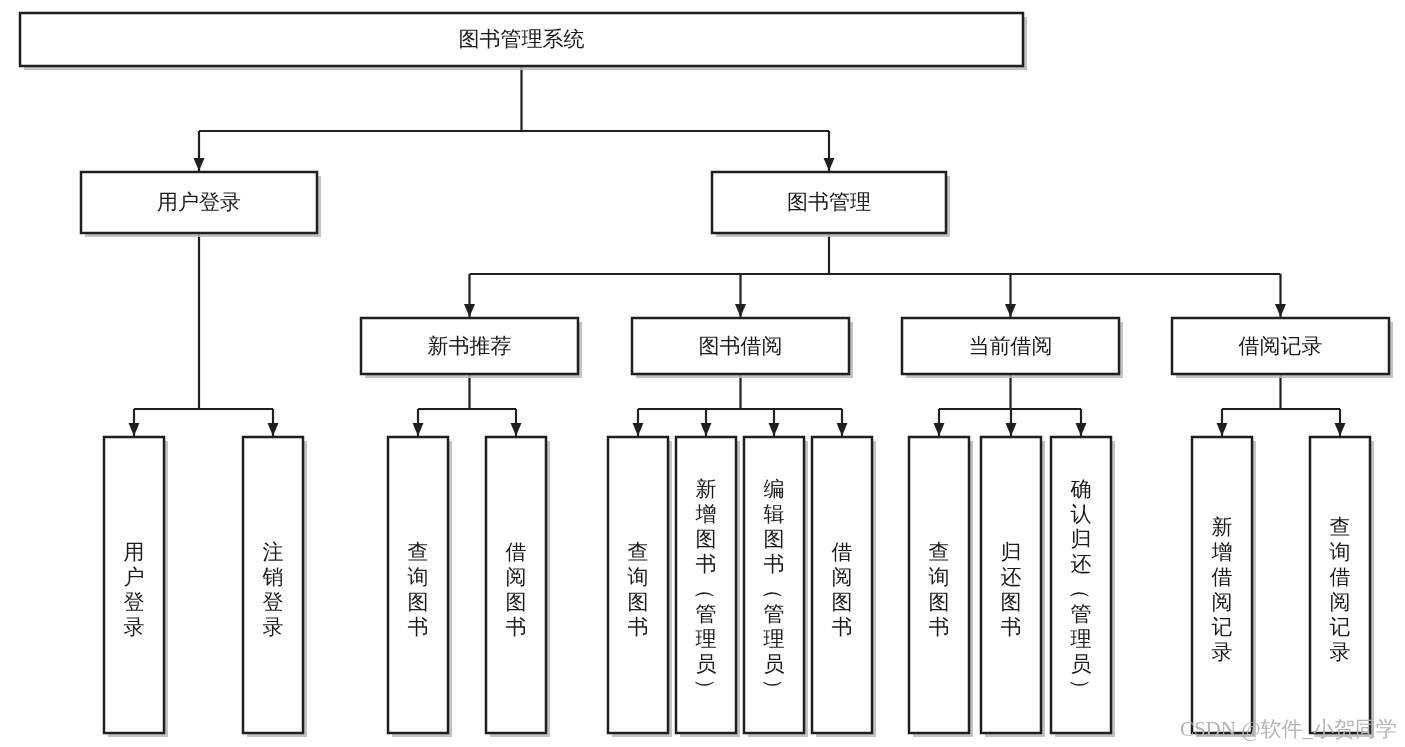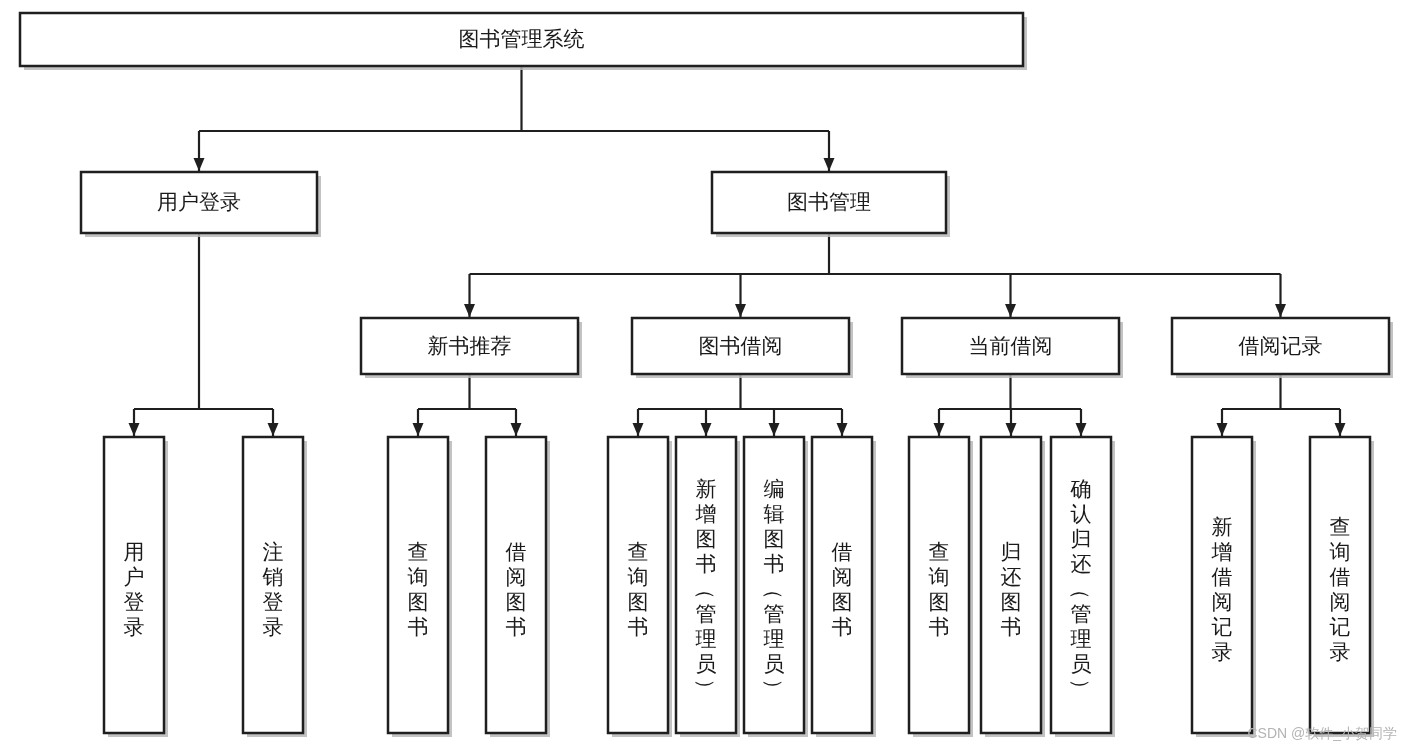--- a/index.html
+++ b/index.html
@@ -44,22 +44,22 @@
     font-family: "Liberation Sans", "DejaVu Sans", sans-serif;
     font-size: 21px;
     fill: #1a1a1a;
     text-anchor: middle;
     dominant-baseline: middle;
   }
   .watermark {
     position: absolute;
     right: 8px;
     bottom: 4px;
-    font-family: Liberation Sans, sans-serif;
-    font-size: 14px;
+    font-family: Liberation Serif, serif;
+    font-size: 21px;
     color: #b4b4b4;
     white-space: nowrap;
     pointer-events: none;
   }
 </style>
 </head>
 <body>
 
 <div id="diagram-root">
   <svg id="diagram-svg" width="1405" height="747" viewBox="0 0 1405 747" xmlns="http://www.w3.org/2000/svg">

